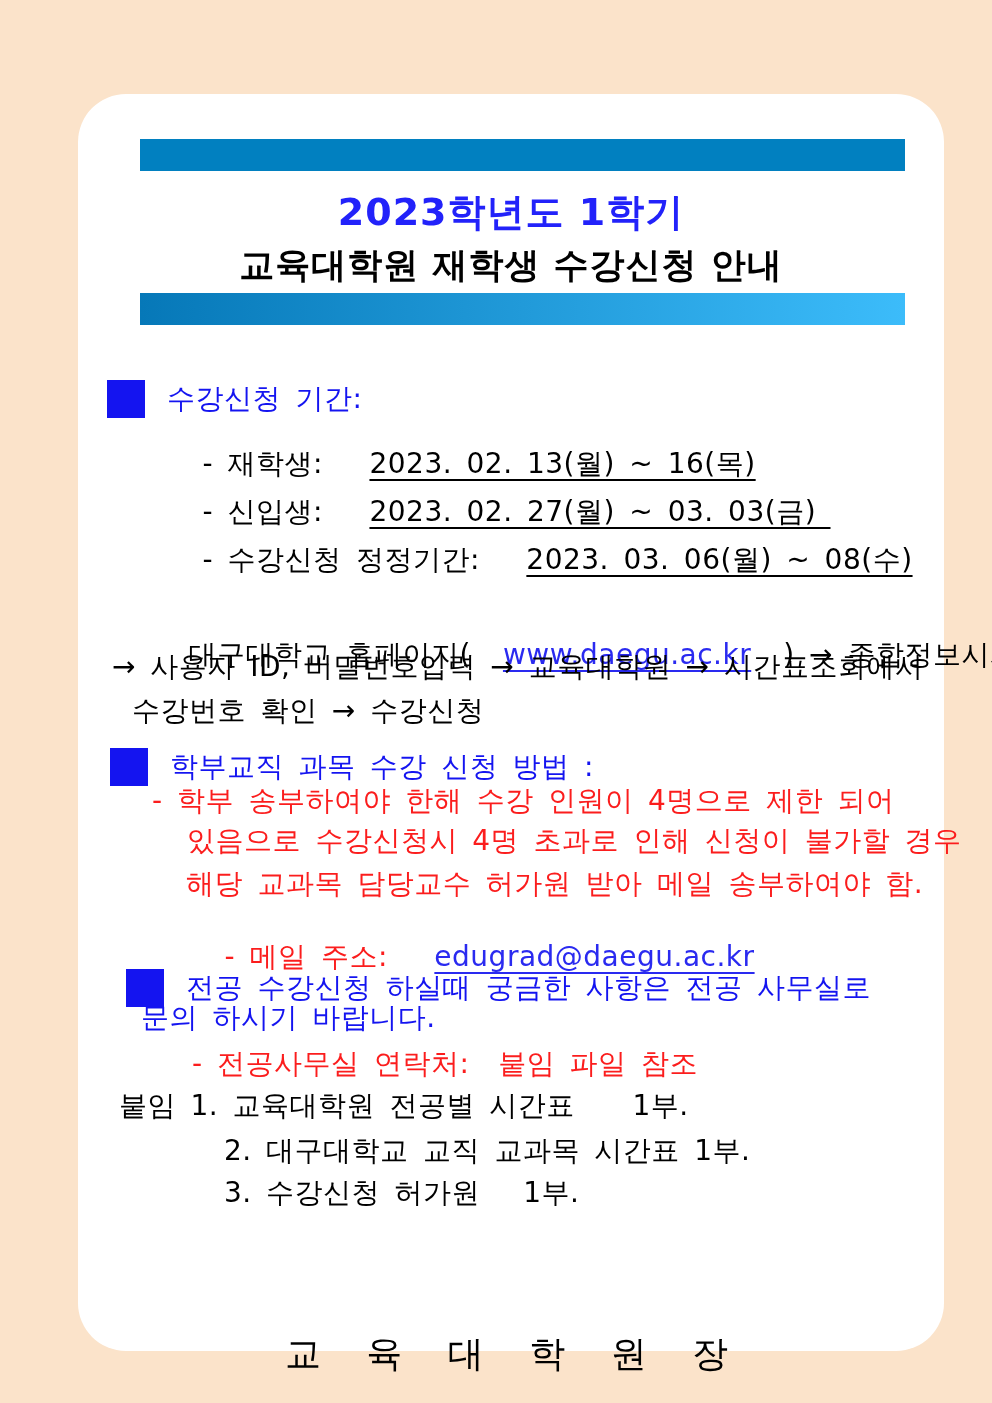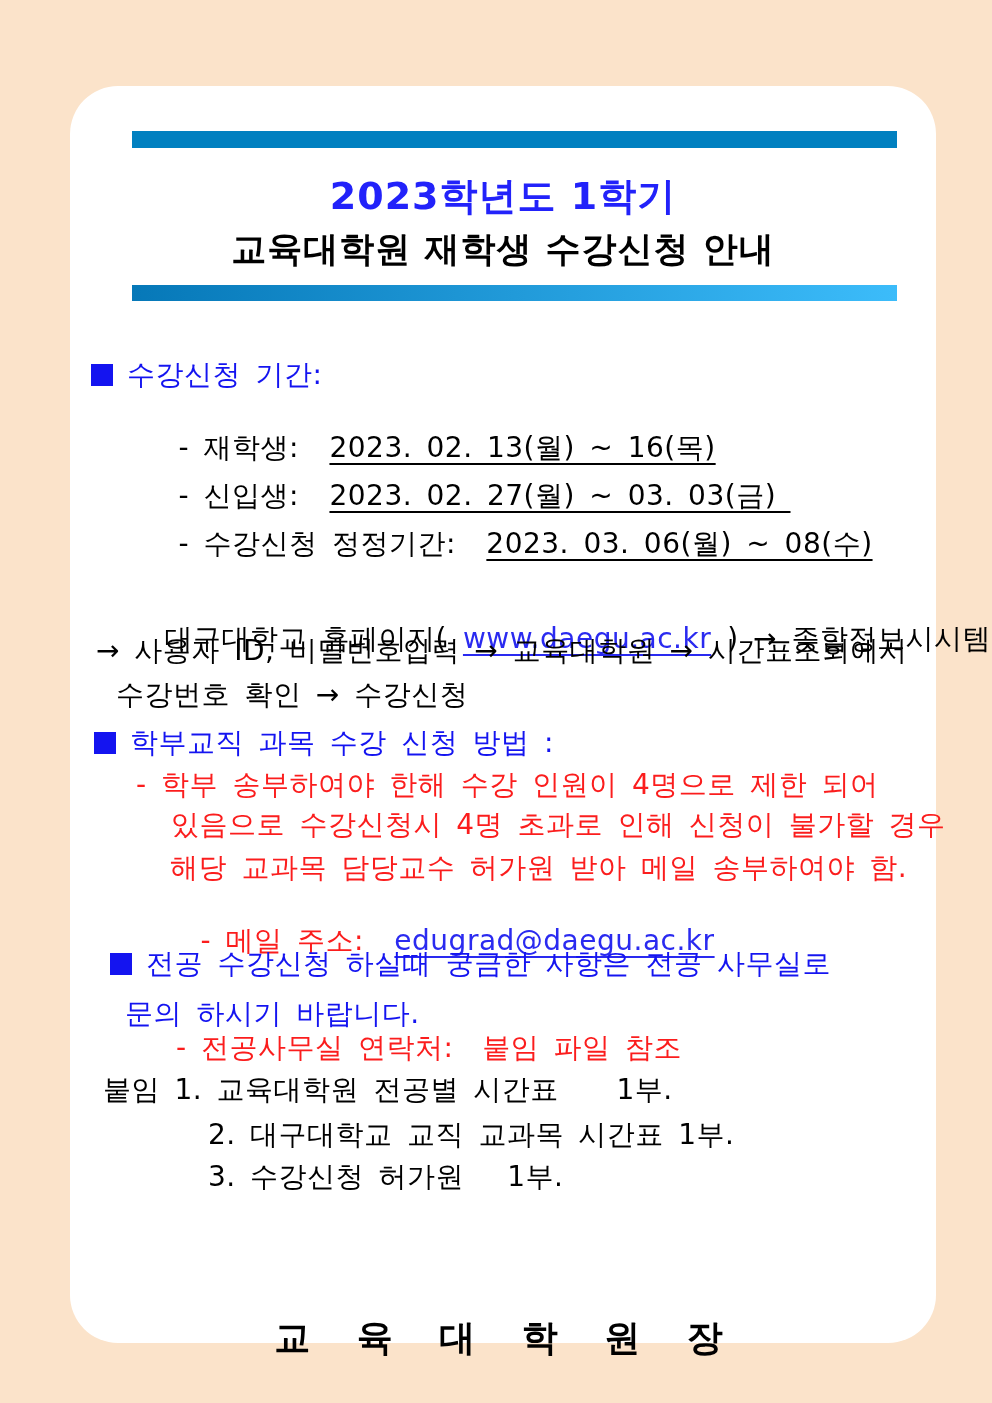--- a/index.html
+++ b/index.html
@@ -7,21 +7,21 @@
     --card-white:#ffffff;
     --bar-blue:#0180c0;
     --bar-grad-start:#0678b8;
     --bar-grad-end:#3cbcfa;
     --title-blue:#2222fa;
     --heading-blue:#1414f0;
     --alert-red:#fb1d1d;
     --link-blue:#2a2af0;
     --text-black:#000000;
   }
-  *{margin:0;padding:8px;box-sizing:border-box;}
+  *{margin:0;padding:16px;box-sizing:border-box;}
   html,body{width:992px;height:1403px;}
   body{
     background:var(--bg-peach);
     font-family:"DejaVu Sans","Liberation Sans",sans-serif;
     position:relative;
     overflow:hidden;
   }
   .card{
     position:absolute;
     left:62px;top:78px;
@@ -85,34 +85,33 @@
     flex:0 0 auto;
   }
   .bullet-in{
     position:absolute;
     left:50%;top:50%;
     width:9px;height:9px;
     transform:translate(-50%,-50%);
     background:var(--heading-blue);
   }
   .red{color:var(--alert-red);}
-  .blue{color:var(--heading-blue);margin-top:12px;}
+  .blue{color:var(--heading-blue);}
   .u{
     text-decoration:underline;
     text-underline-offset:6px;
     text-decoration-thickness:2px;
   }
   .link{color:var(--link-blue);cursor:pointer;}
   .center{left:0;width:100%;text-align:center;}
   .date-line{font-size:31px;}
   .sig-line{
     font-size:36px;
     letter-spacing:9px;
     word-spacing:16px;
-    font-weight:bold;
   }
 </style>
 </head>
 <body>
 
 <div class="card">
 
   <div class="bar-top"></div>
 
   <div class="title1">2023학년도 1학기</div>

